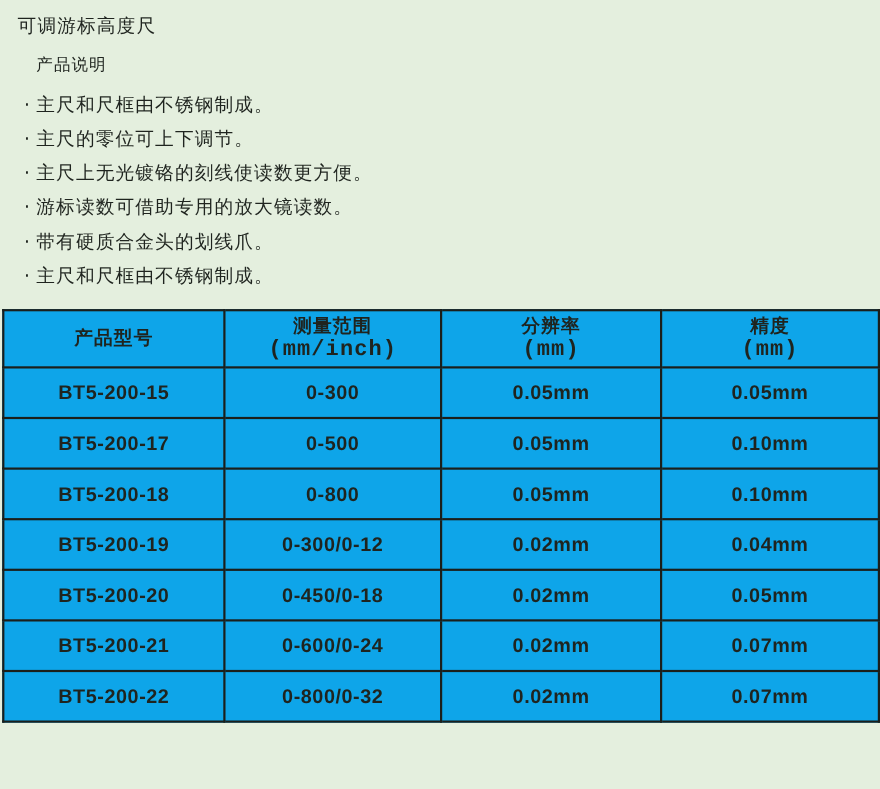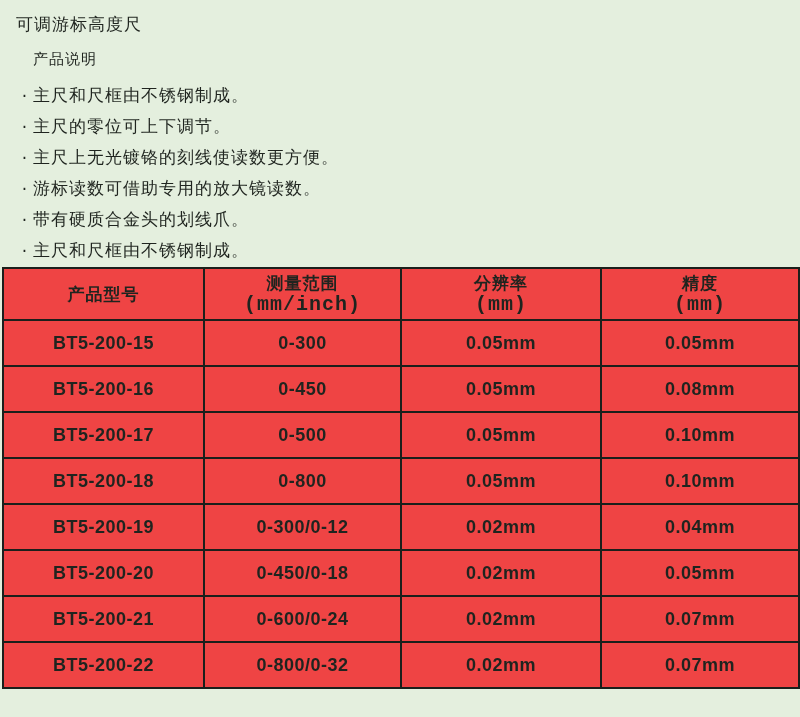--- a/index.html
+++ b/index.html
@@ -26,23 +26,23 @@
   .bullet-list li {
     display: flex; align-items: center;
     height: 31px; font-size: 17px; letter-spacing: 1px;
   }
   .bullet-dot {
     display: inline-block; width: 12px; text-align: center;
     margin: 0 2px 0 19px; font-size: 17px;
   }
 
   table.spec {
-    width: 796px; margin: 1px 2px 0 2px;
+    width: 796px; margin: 15px 2px 0 2px;
     border-collapse: collapse; table-layout: fixed;
-    background: #ef4444;
+    background: #0ea5e9;
   }
   table.spec th, table.spec td {
     border: 2px solid #1b1f1b;
     text-align: center; vertical-align: middle;
     padding: 0;
   }
   table.spec th {
     height: 52px; font-size: 17px; font-weight: bold;
     line-height: 21px; letter-spacing: 1px;
   }
@@ -121,26 +121,20 @@
       </tr>
     </thead>
     <tbody>
       <tr>
         <td>BT5-200-15</td>
         <td>0-300</td>
         <td>0.05mm</td>
         <td>0.05mm</td>
       </tr>
       <tr>
-        <td>BT5-200-16</td>
-        <td>0-450</td>
-        <td>0.05mm</td>
-        <td>0.08mm</td>
-      </tr>
-      <tr>
         <td>BT5-200-17</td>
         <td>0-500</td>
         <td>0.05mm</td>
         <td>0.10mm</td>
       </tr>
       <tr>
         <td>BT5-200-18</td>
         <td>0-800</td>
         <td>0.05mm</td>
         <td>0.10mm</td>

